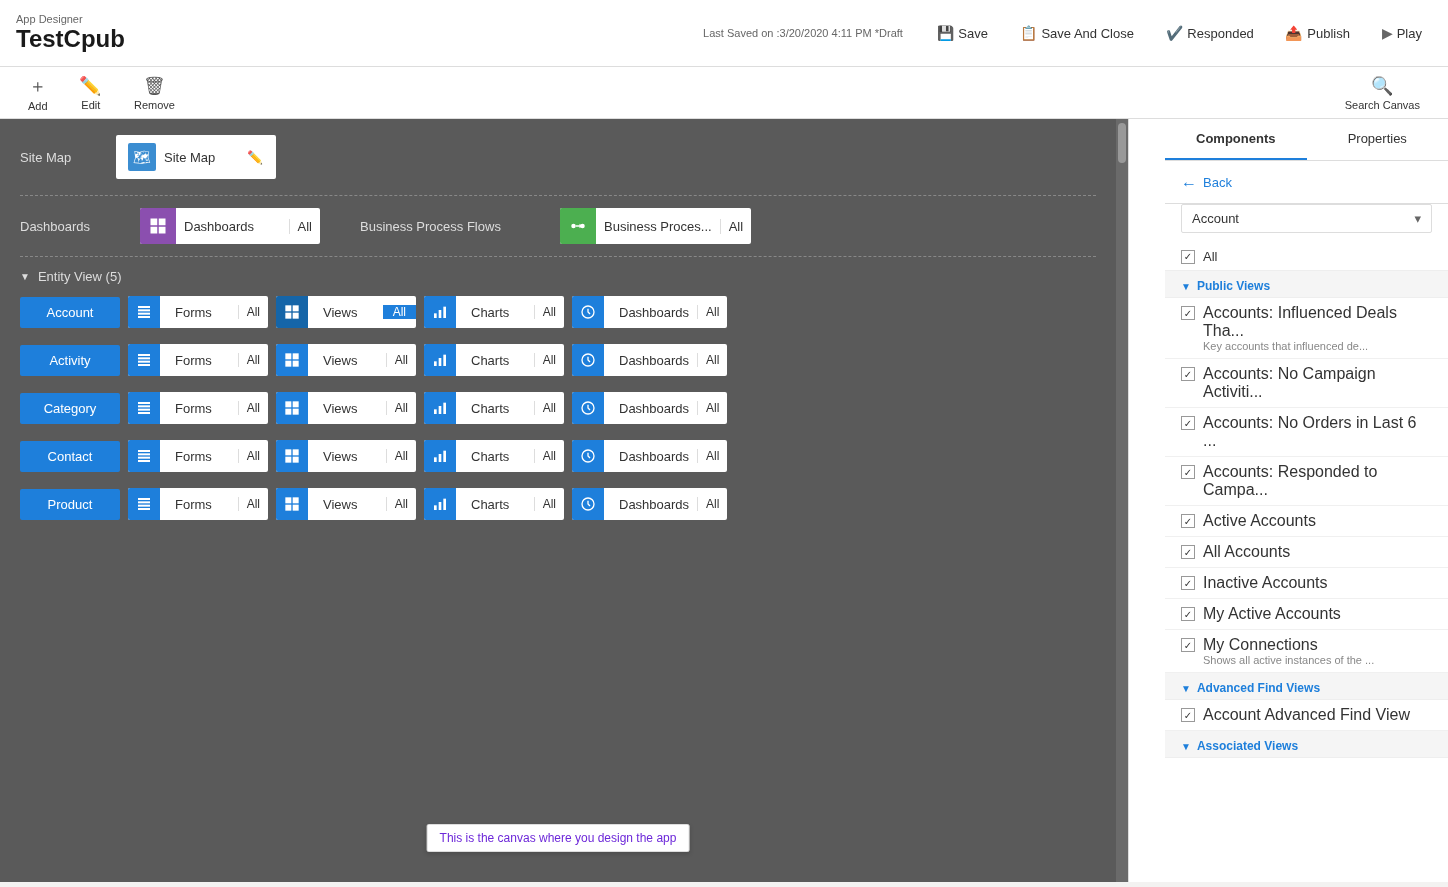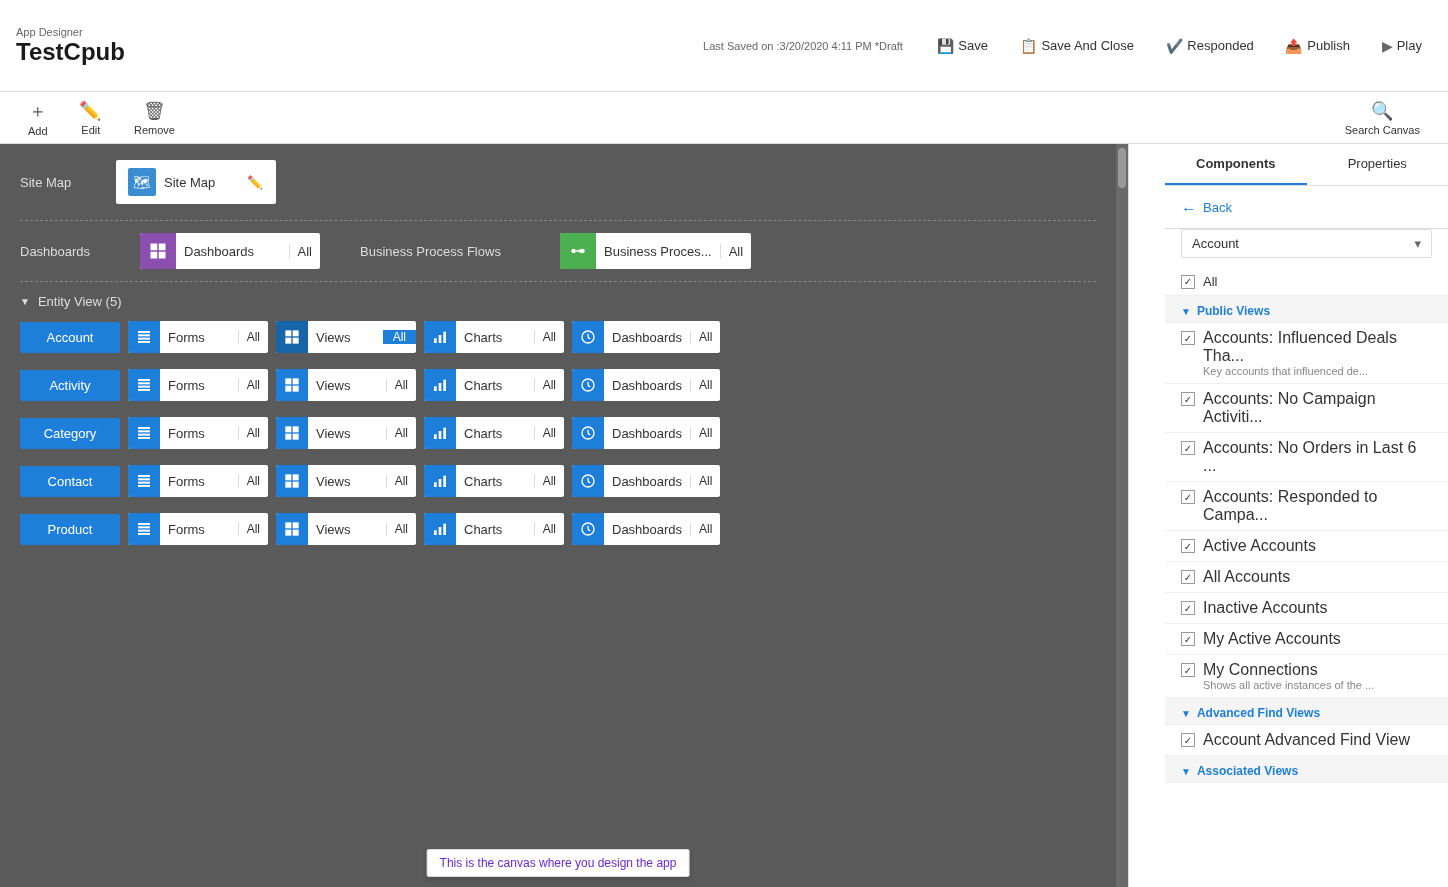--- a/index.html
+++ b/index.html
@@ -1,19 +1,19 @@
 <!DOCTYPE html>
 <html><head>
   <meta charset="utf-8">
   <style>
     * { box-sizing: border-box; margin: 0; padding: 0; }
     body { font-family: 'Segoe UI', sans-serif; font-size: 13px; background: #f3f2f1; color: #333; height: 887px; overflow: hidden; }
 
     
-    .header { background: #fff; border-bottom: 1px solid #ddd; padding: 6px 16px; display: flex; justify-content: space-between; align-items: center; height: 92px; }
+    .header { background: #fff; border-bottom: 1px solid #ddd; padding: 6px 16px; display: flex; justify-content: space-between; align-items: center; height: 67px; }
     .header-left .app-label { font-size: 11px; color: #666; }
     .header-left .app-name { font-size: 24px; font-weight: 700; color: #1a1a1a; }
     .header-right { display: flex; align-items: center; gap: 12px; font-size: 12px; }
     .header-right .save-info { color: #666; margin-right: 12px; font-size: 11px; }
     .header-btn { display: flex; align-items: center; gap: 4px; padding: 4px 10px; border: none; background: transparent; cursor: pointer; color: #333; font-size: 13px; }
     .header-btn .icon { color: #666; font-size: 14px; }
 
     
     .toolbar { background: #fff; border-bottom: 1px solid #ddd; display: flex; align-items: center; padding: 4px 16px; height: 52px; gap: 8px; }
     .toolbar-btn { display: flex; flex-direction: column; align-items: center; padding: 4px 12px; border: none; background: transparent; cursor: pointer; color: #333; font-size: 11px; gap: 2px; }
@@ -52,21 +52,21 @@
     
     .entity-header { display: flex; align-items: center; gap: 8px; color: #ddd; margin-bottom: 12px; font-size: 13px; cursor: pointer; }
     .entity-header .arrow { font-size: 10px; }
 
     
     .entity-row { display: flex; align-items: center; gap: 8px; margin-bottom: 16px; }
     .entity-name-btn { background: #1e7fdb; color: #fff; padding: 8px 12px; border-radius: 2px; min-width: 100px; text-align: center; font-size: 13px; font-weight: 500; cursor: pointer; }
     .entity-component { background: #fff; display: flex; align-items: center; border-radius: 2px; overflow: hidden; min-width: 140px; }
     .ec-icon-wrap { width: 32px; height: 32px; display: flex; align-items: center; justify-content: center; color: #fff; font-size: 13px; }
     .ec-icon-blue { background: #1e7fdb; }
-    .ec-name { flex: 1; padding: 0 8px; font-size: 13px; }
+    .ec-name { flex: 1; padding: 0 8px; font-size: 13px; margin-left: 7px; }
     .ec-all { padding: 0 8px; color: #333; border-left: 1px solid #ddd; font-size: 12px; cursor: pointer; }
     .ec-all-blue { background: #1e7fdb; color: #fff; border-left: none; padding: 0 10px; display: flex; align-items: center; height: 100%; font-size: 12px; }
 
     
     .tooltip-bar { position: absolute; bottom: 30px; left: 50%; transform: translateX(-50%); background: #fff; border: 1px solid #ddd; padding: 6px 12px; font-size: 12px; color: #6d28d9; border-radius: 2px; white-space: nowrap; box-shadow: 0 2px 4px rgba(0,0,0,0.15); }
 
     
     .canvas-scrollbar { width: 12px; background: #6a6a6a; display: flex; flex-direction: column; align-items: center; }
     .canvas-scroll-thumb { width: 8px; height: 40px; background: #999; border-radius: 4px; margin-top: 4px; }
 

